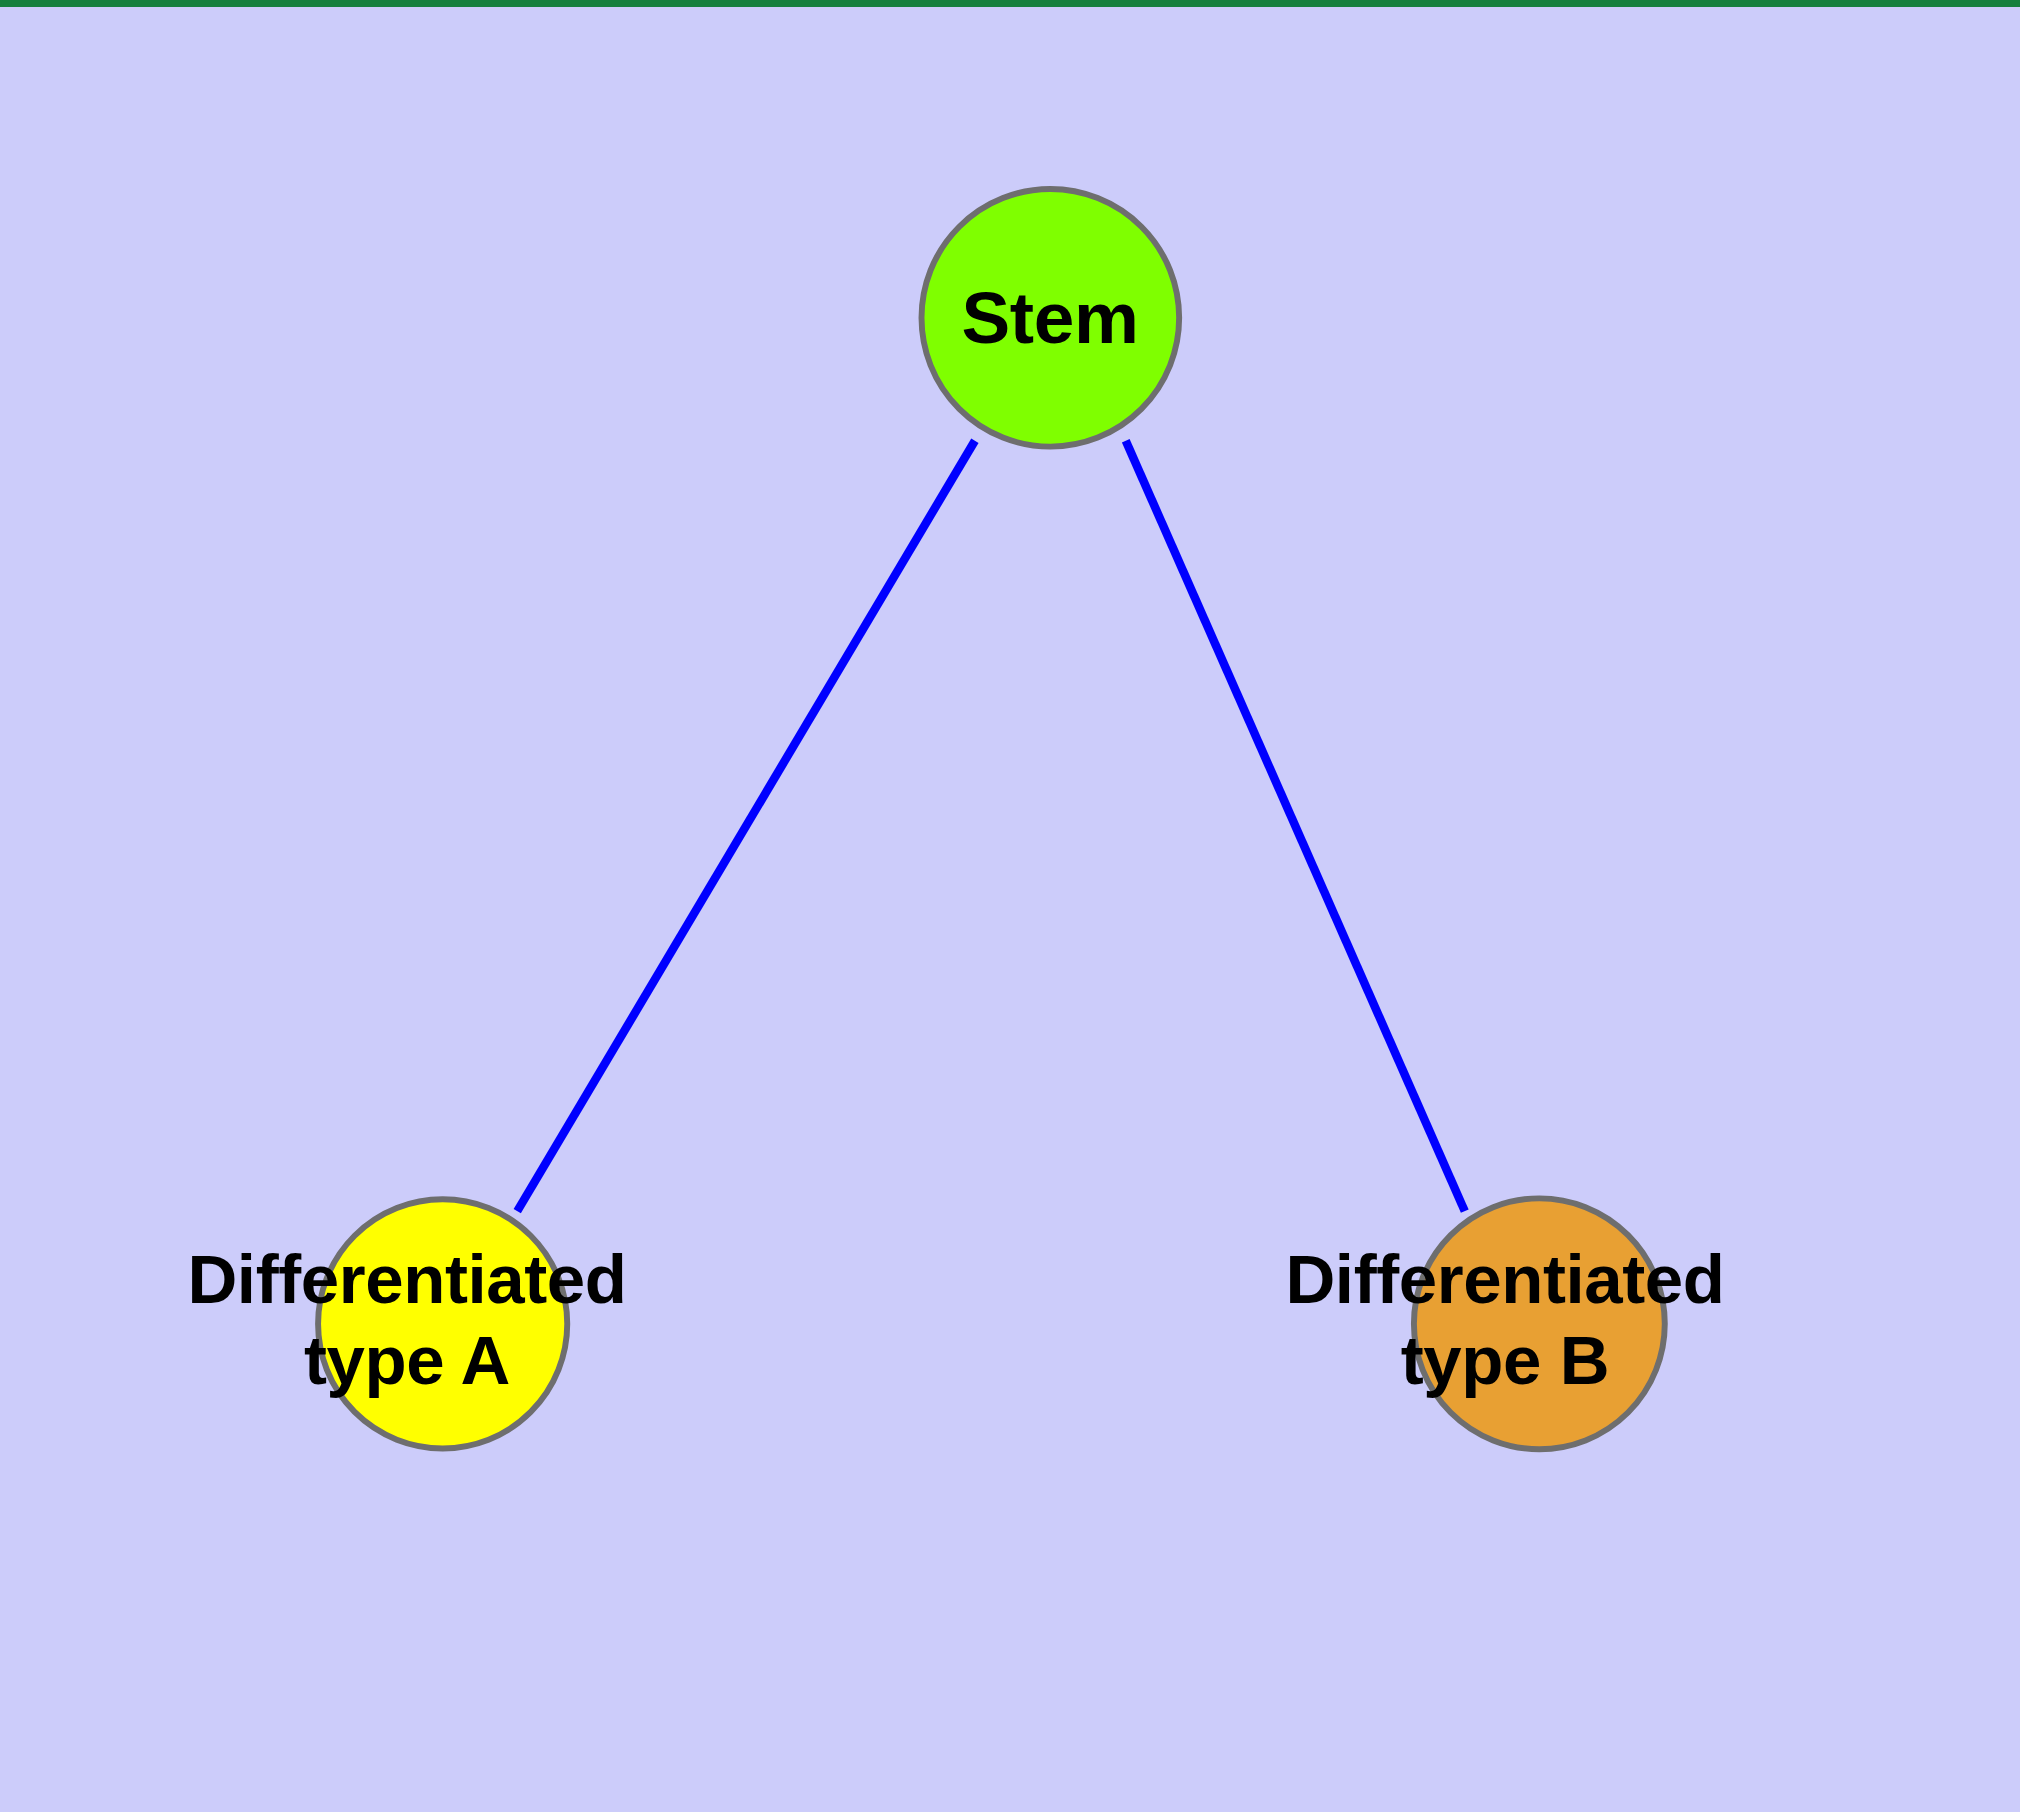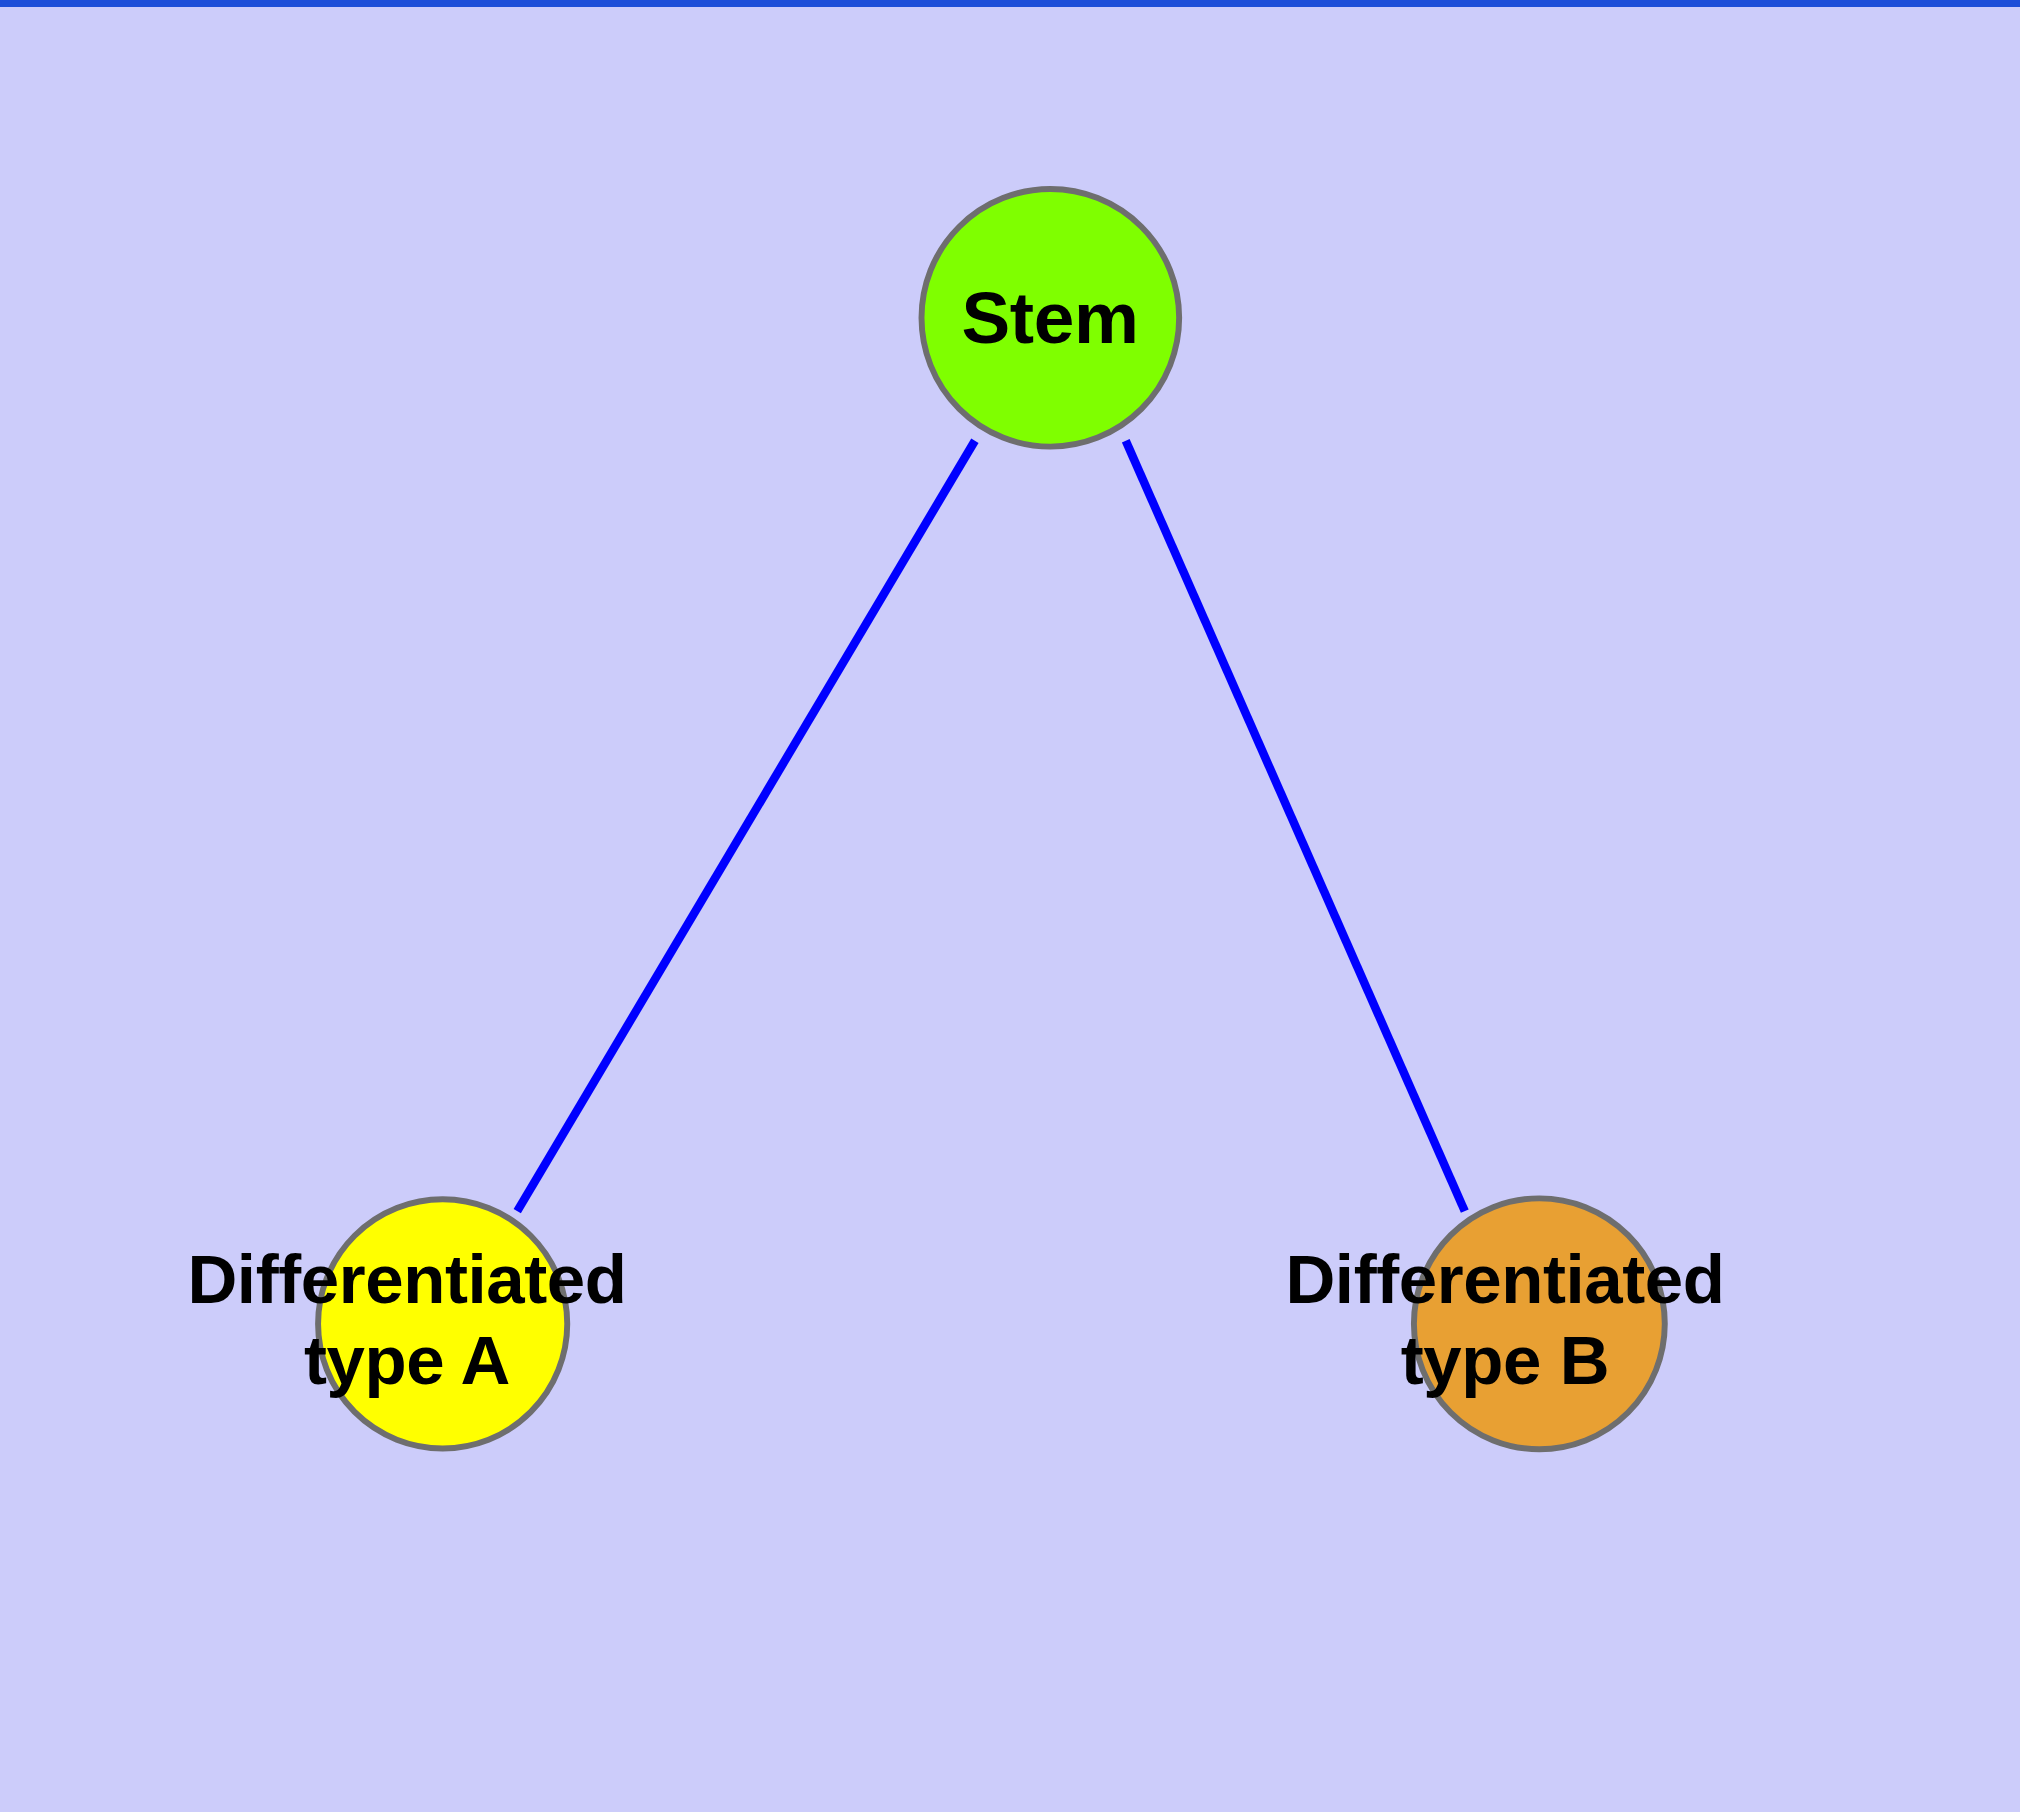--- a/index.html
+++ b/index.html
@@ -6,21 +6,21 @@
   html, body {
     margin: 0;
     padding: 0;
     background: #ffffff;
   }
   #stage {
     position: relative;
     width: 2021px;
     height: 1812px;
     overflow: hidden;
-    background: #1d4ed8;
+    background: #15803d;
     font-family: "Liberation Sans", "DejaVu Sans", sans-serif;
   }
   #canvas-bg {
     position: absolute;
     left: 0;
     top: 6.8px;
     width: 2021px;
     height: 1805px;
     background: #ccccfa;
   }

